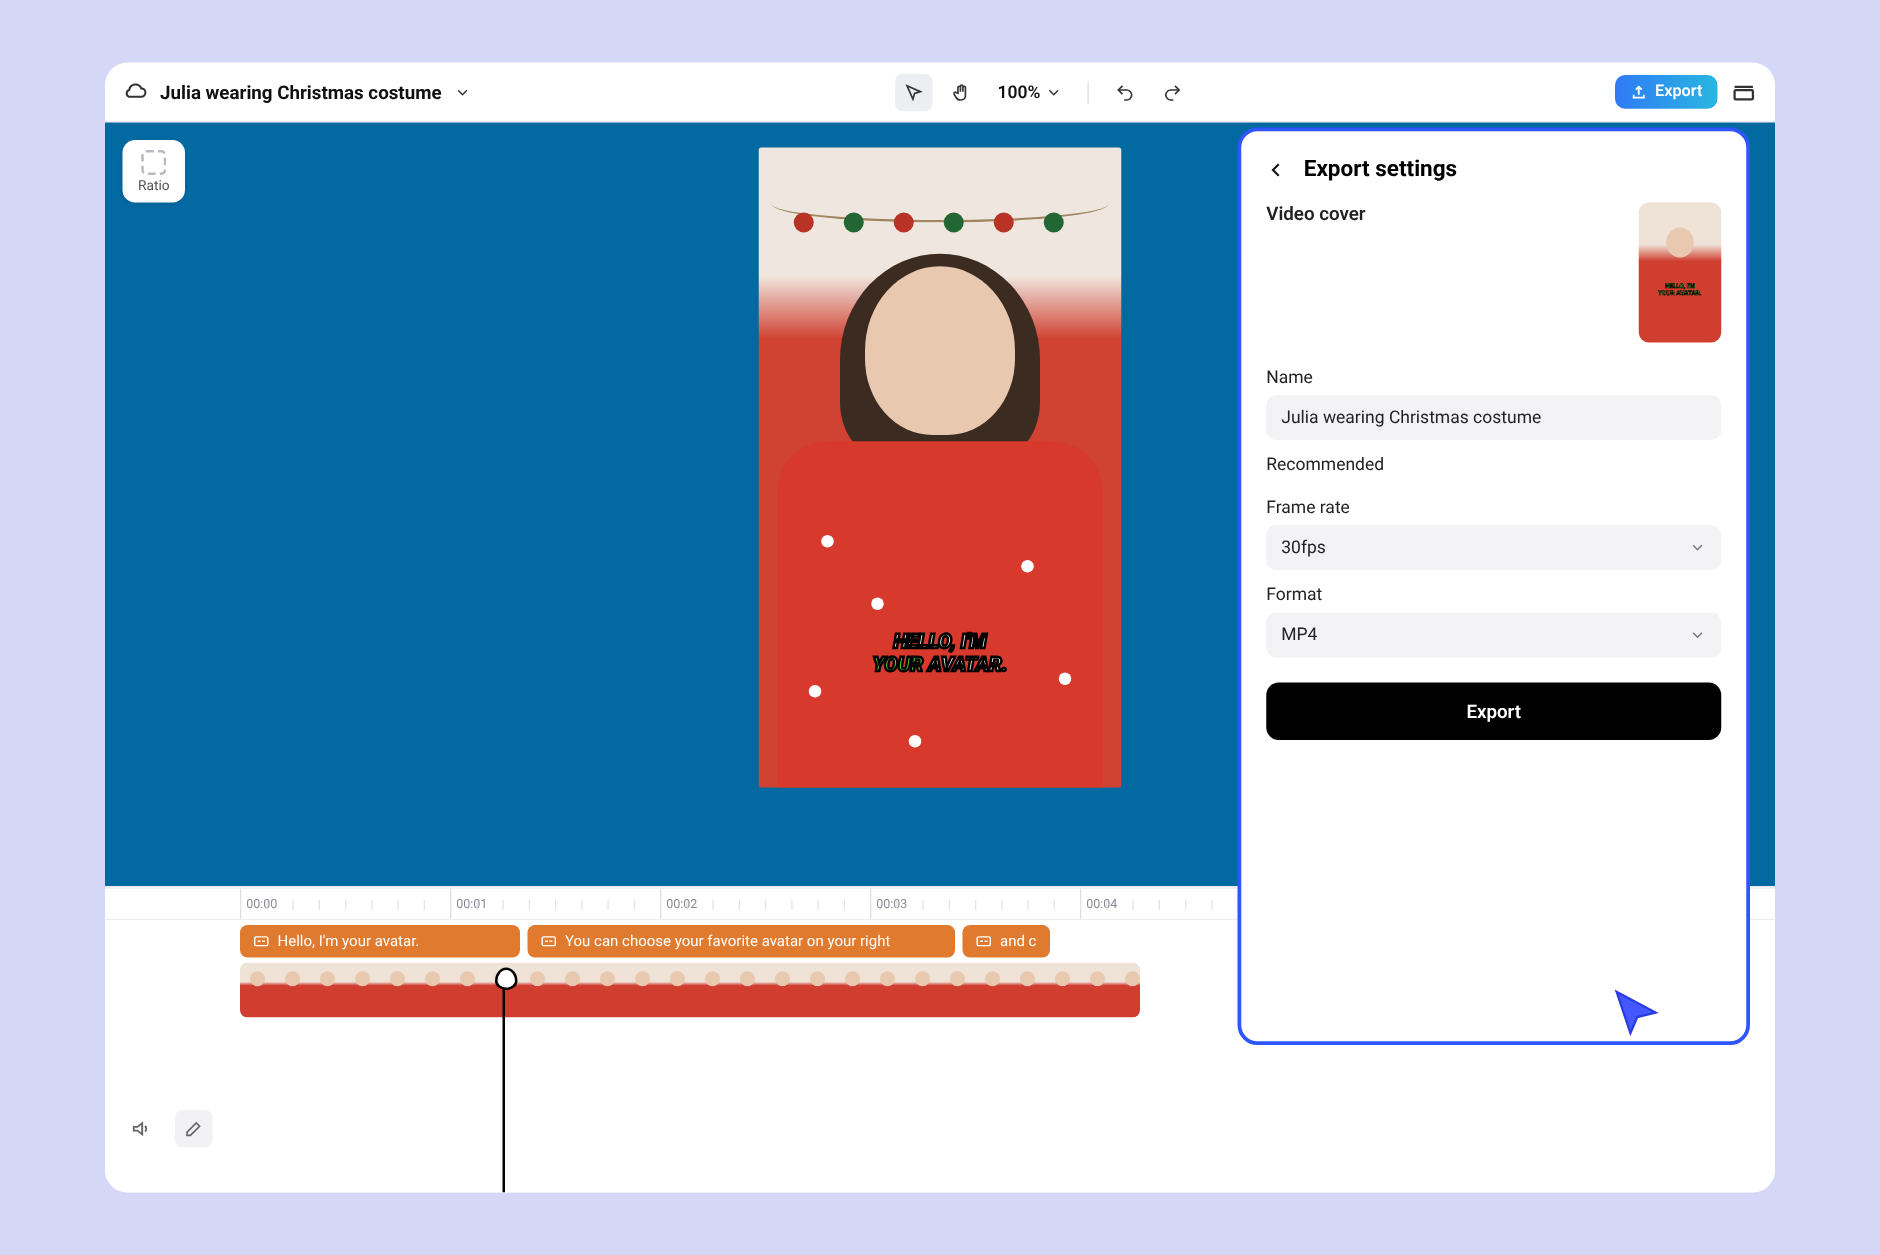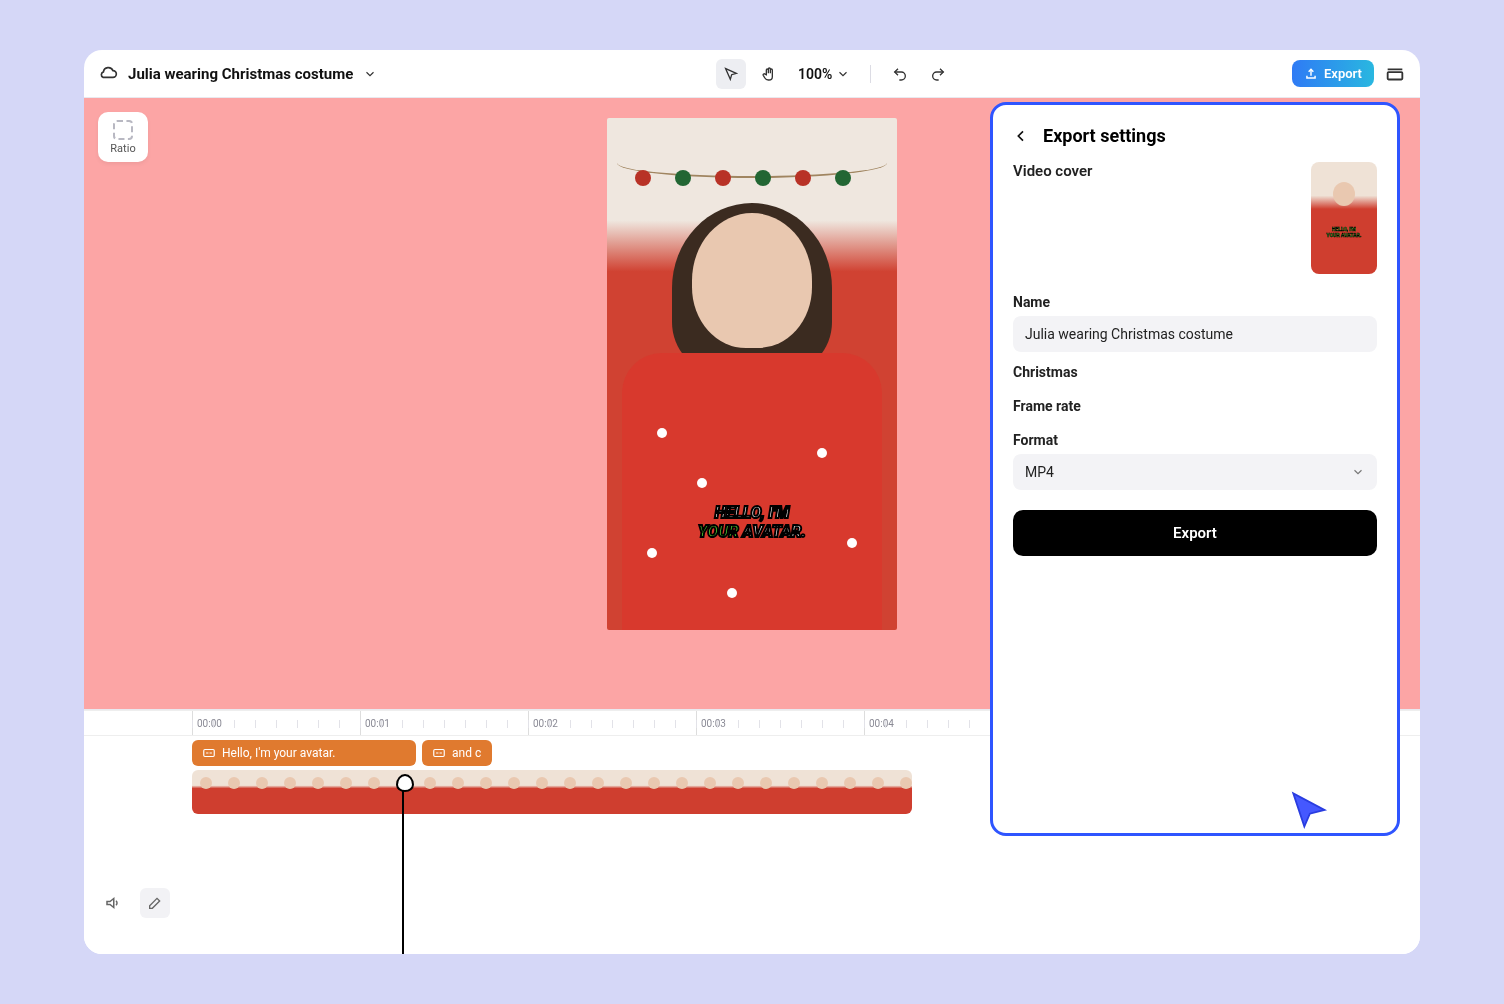--- a/index.html
+++ b/index.html
@@ -14,21 +14,21 @@
 .tool-group { display: flex; align-items: center; gap: 8px; margin-left: auto; margin-right: auto; }
 .btn-icon { width: 30px; height: 30px; display: flex; align-items: center; justify-content: center; border-radius: 6px; cursor: pointer; }
 .btn-icon.active { background: #edeef2; }
 .zoom { font-size: 14px; font-weight: 600; color: #111; display: flex; align-items: center; gap: 4px; padding: 0 6px; }
 .sep { width: 1px; height: 18px; background: #dcdce4; margin: 0 6px; }
 .right-group { display: flex; align-items: center; gap: 10px; }
 .export-btn { background: linear-gradient(90deg,#2f7bf5,#29b7e0); color: #fff; border-radius: 8px; padding: 6px 12px; font-size: 13px; font-weight: 600; display: flex; align-items: center; gap: 6px; cursor: pointer; }
 .stack-icon { width: 22px; height: 22px; }
 
 
-.canvas-area { position: absolute; left: 0; right: 0; top: 48px; bottom: 245px; background: #fca5a5; }
+.canvas-area { position: absolute; left: 0; right: 0; top: 48px; bottom: 245px; background: #0369a1; }
 .ratio-tool { position: absolute; left: 14px; top: 14px; width: 50px; height: 50px; background: #fff; border-radius: 10px; display: flex; flex-direction: column; align-items: center; justify-content: center; gap: 2px; box-shadow: 0 2px 4px rgba(0,0,0,.06); cursor: pointer; font-size: 11px; color: #555; }
 .ratio-glyph { width: 20px; height: 20px; border: 2px dashed #b8b8c2; border-radius: 4px; }
 .preview-frame { position: absolute; left: 50%; top: 20px; transform: translateX(-50%); width: 290px; height: 512px; background: linear-gradient(#efe7df 0, #efe7df 20%, #d04232 30%, #d04232 100%); border-radius: 2px; overflow: hidden; }
 .preview-frame .garland { position: absolute; top: 30px; left: 10px; right: 10px; height: 30px; border-bottom: 2px solid #a08560; border-radius: 0 0 50% 50%; }
 .orn { position: absolute; width: 16px; height: 16px; border-radius: 50%; top: 52px; }
 .orn.o1 { left: 28px; background: #b83226; } .orn.o2 { left: 68px; background: #263; } .orn.o3 { left: 108px; background: #b83226; }
 .orn.o4 { left: 148px; background: #263; } .orn.o5 { left: 188px; background: #b83226; } .orn.o6 { left: 228px; background: #263; }
 .avatar-face { position: absolute; top: 95px; left: 50%; transform: translateX(-50%); width: 120px; height: 135px; background: #e9c8b0; border-radius: 50% 50% 45% 45%; }
 .avatar-hair { position: absolute; top: 85px; left: 50%; transform: translateX(-50%); width: 160px; height: 170px; background: #3b2b20; border-radius: 50% 50% 30% 30%; }
 .avatar-body { position: absolute; top: 235px; left: 50%; transform: translateX(-50%); width: 260px; height: 280px; background: #d8392d; border-radius: 40px 40px 0 0; }
@@ -66,21 +66,21 @@
 .export-panel { position: absolute; right: 20px; top: 52px; bottom: 118px; width: 410px; background: #fff; border: 3px solid #2f55ff; border-radius: 16px; padding: 20px 20px 16px; display: flex; flex-direction: column; z-index: 30; }
 .ep-head { display: flex; align-items: center; gap: 14px; margin-bottom: 16px; }
 .ep-back { width: 16px; height: 16px; cursor: pointer; }
 .ep-title { font-size: 18px; font-weight: 700; }
 .ep-cover-row { display: flex; align-items: flex-start; margin-bottom: 20px; }
 .ep-cover-label { font-size: 15px; font-weight: 600; color: #222; }
 .ep-cover { margin-left: auto; width: 66px; height: 112px; border-radius: 8px; overflow: hidden; background: linear-gradient(#efe2d6 0,#efe2d6 30%,#cf3e2f 42%,#cf3e2f 100%); position: relative; }
 .ep-cover::after { content:""; position:absolute; top:20px; left:50%; transform:translateX(-50%); width:22px; height:24px; background:#e9c8b0; border-radius:50%; }
 .ep-cover .mc { position:absolute; bottom:36px; left:4px; right:4px; text-align:center; font-size:5px; font-weight:900; color:#5af03a; -webkit-text-stroke: .5px #000; }
 .ep-field { margin-bottom: 12px; }
-.ep-field-label { font-size: 14px; font-weight: 700; color: #222; margin-bottom: 6px; }
+.ep-field-label { font-size: 14px; font-weight: 400; color: #222; margin-bottom: 6px; }
 .ep-input { width: 100%; background: #f3f3f6; border-radius: 8px; padding: 10px 12px; font-size: 14px; color: #222; display: flex; align-items: center; justify-content: space-between; cursor: pointer; }
 .ep-input .chev { color: #777; }
 .ep-export { margin-top: 8px; background: #000; color: #fff; border-radius: 10px; padding: 14px; text-align: center; font-size: 15px; font-weight: 600; cursor: pointer; }
 
 .big-cursor { position: absolute; right: 90px; bottom: 122px; width: 44px; height: 44px; z-index: 40; color: #4558ff; }
 </style>
 </head>
 <body>
 
 <div class="app-window">
@@ -232,20 +232,27 @@
     <div class="playhead" style="left:318px"></div>
     <div class="tl-rows">
       <div class="caption-row">
         <div class="cap-clip" style="width:224px">
           <svg viewBox="0 0 24 24" fill="none" stroke="#fff" stroke-width="2">
               <rect x="3" y="6" width="18" height="12" rx="2"></rect>
               <path d="M7 12h4M13 12h4"></path>
             </svg>
           <span>Hello, I'm your avatar.</span>
         </div>
+        <div class="cap-clip" style="width:342px">
+          <svg viewBox="0 0 24 24" fill="none" stroke="#fff" stroke-width="2">
+              <rect x="3" y="6" width="18" height="12" rx="2"></rect>
+              <path d="M7 12h4M13 12h4"></path>
+            </svg>
+          <span>You can choose your favorite avatar on your right</span>
+        </div>
         <div class="cap-clip" style="width:70px">
           <svg viewBox="0 0 24 24" fill="none" stroke="#fff" stroke-width="2">
               <rect x="3" y="6" width="18" height="12" rx="2"></rect>
               <path d="M7 12h4M13 12h4"></path>
             </svg>
           <span>and c</span>
         </div>
       </div>
       <div class="video-row">
         <div class="vclip" style="width:720px" id="vclip">
@@ -304,24 +311,30 @@
           <div class="mc">HELLO, I'M<br>YOUR AVATAR.</div>
         </div>
     </div>
     <div class="ep-field">
       <div class="ep-field-label">Name</div>
       <div class="ep-input">
           <span>Julia wearing Christmas costume</span>
         </div>
     </div>
     <div class="ep-field">
-      <div class="ep-field-label">Christmas</div>
+      <div class="ep-field-label">Recommended</div>
     </div>
     <div class="ep-field">
       <div class="ep-field-label">Frame rate</div>
+      <div class="ep-input">
+        <span>30fps</span>
+        <svg class="chev" viewBox="0 0 24 24" fill="none" stroke="#777" stroke-width="2">
+            <polyline points="6 9 12 15 18 9"></polyline>
+          </svg>
+      </div>
     </div>
     <div class="ep-field">
       <div class="ep-field-label">Format</div>
       <div class="ep-input">
         <span>MP4</span>
         <svg class="chev" viewBox="0 0 24 24" fill="none" stroke="#777" stroke-width="2">
             <polyline points="6 9 12 15 18 9"></polyline>
           </svg>
       </div>
     </div>

